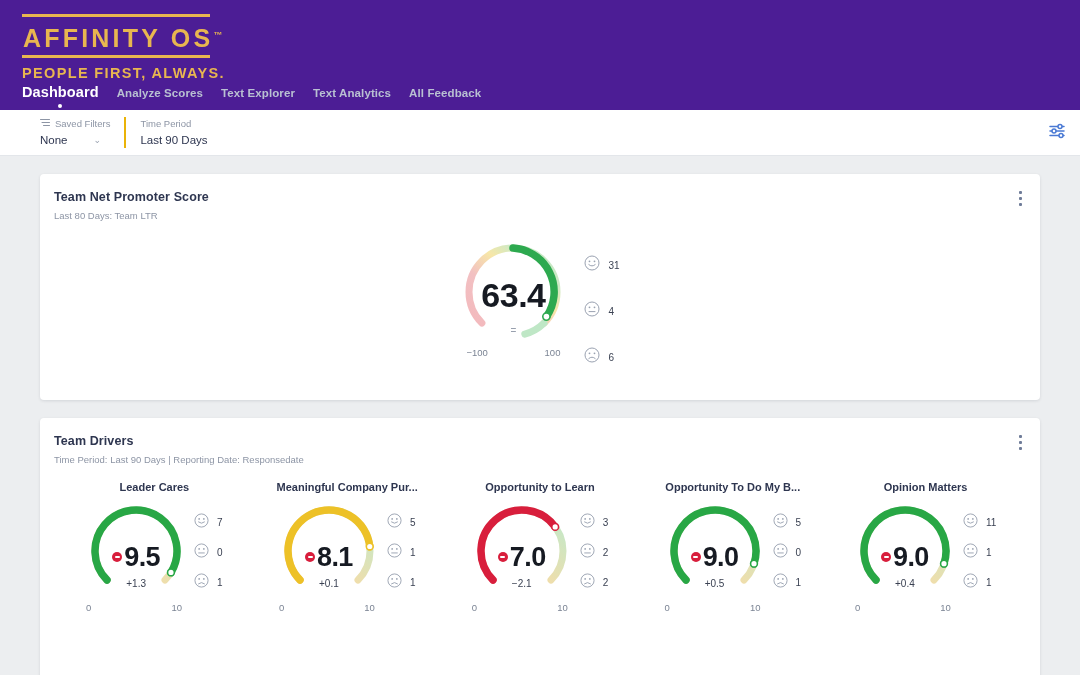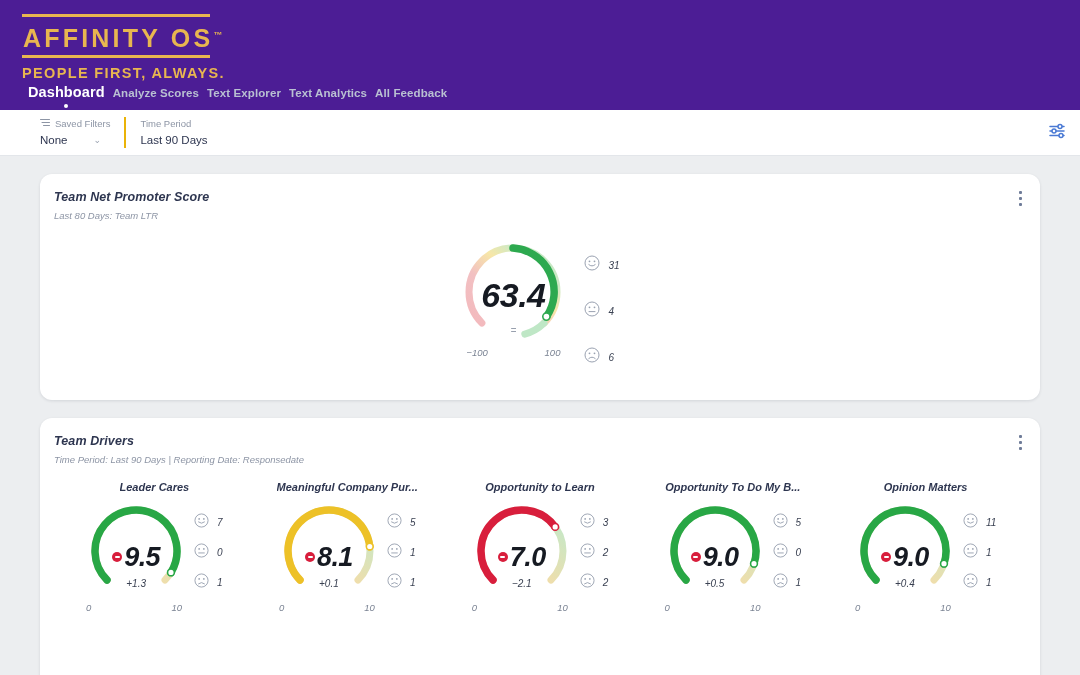--- a/index.html
+++ b/index.html
@@ -38,25 +38,25 @@
   }
   .logo-sub {
     color: #e8b650;
     font-weight: bold;
     font-size: 14.5px;
     letter-spacing: 1.35px;
     padding-top: 7px;
   }
   .nav {
     position: absolute;
-    left: 28px;
+    left: 22px;
     bottom: 10px;
     display: flex;
     align-items: baseline;
-    gap: 8px;
+    gap: 18px;
   }
   .nav-item {
     color: #b9c0d2;
     font-size: 11.5px;
     font-weight: bold;
     letter-spacing: 0.1px;
     cursor: pointer;
     position: relative;
   }
   .nav-item.active {
@@ -113,25 +113,24 @@
     right: 14px;
     top: 50%;
     transform: translateY(-50%);
     cursor: pointer;
   }
 
   
   .page { padding: 18px 40px 0 40px; }
   .card {
     background: #ffffff;
-    border-radius: 12px;
+    border-radius: 4px;
     box-shadow: 0 1px 3px rgba(30,40,60,0.12);
     position: relative;
     margin-bottom: 18px;
-    font-style: italic;
   }
   .card-title {
     font-size: 12.5px;
     font-weight: bold;
     color: #2e3650;
     padding: 16px 0 0 14px;
     letter-spacing: 0.1px;
   }
   .card-sub {
     font-size: 9.5px;

